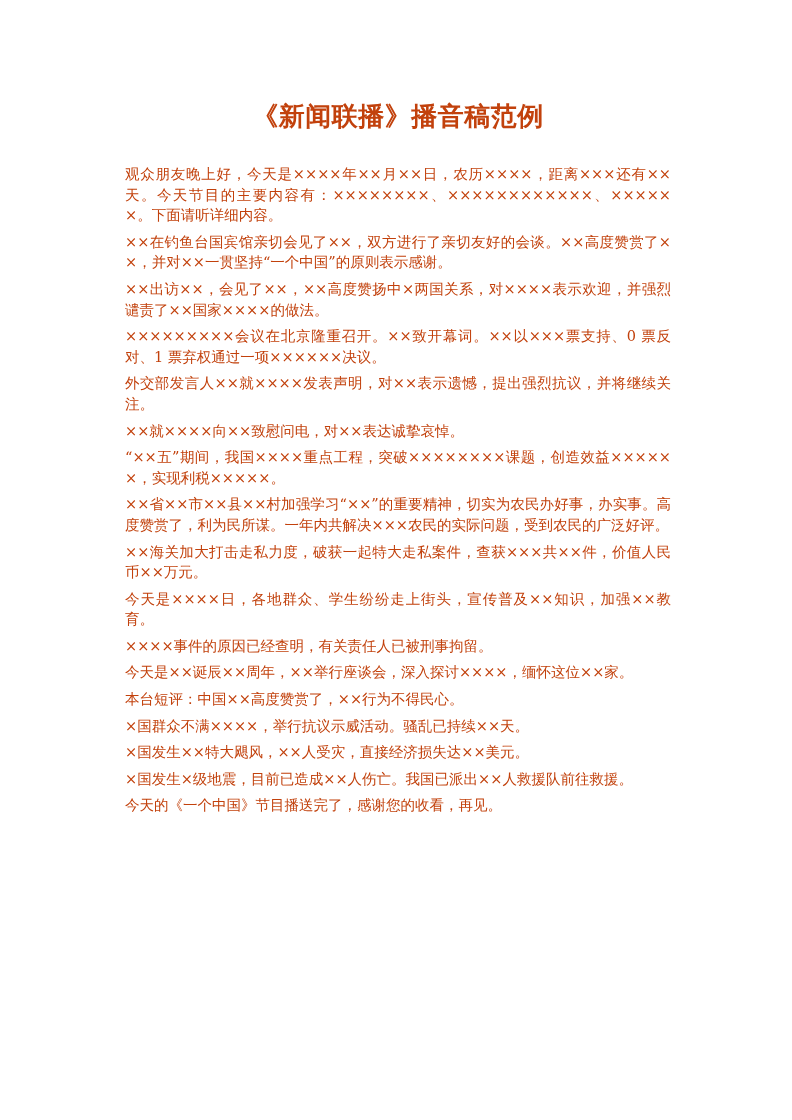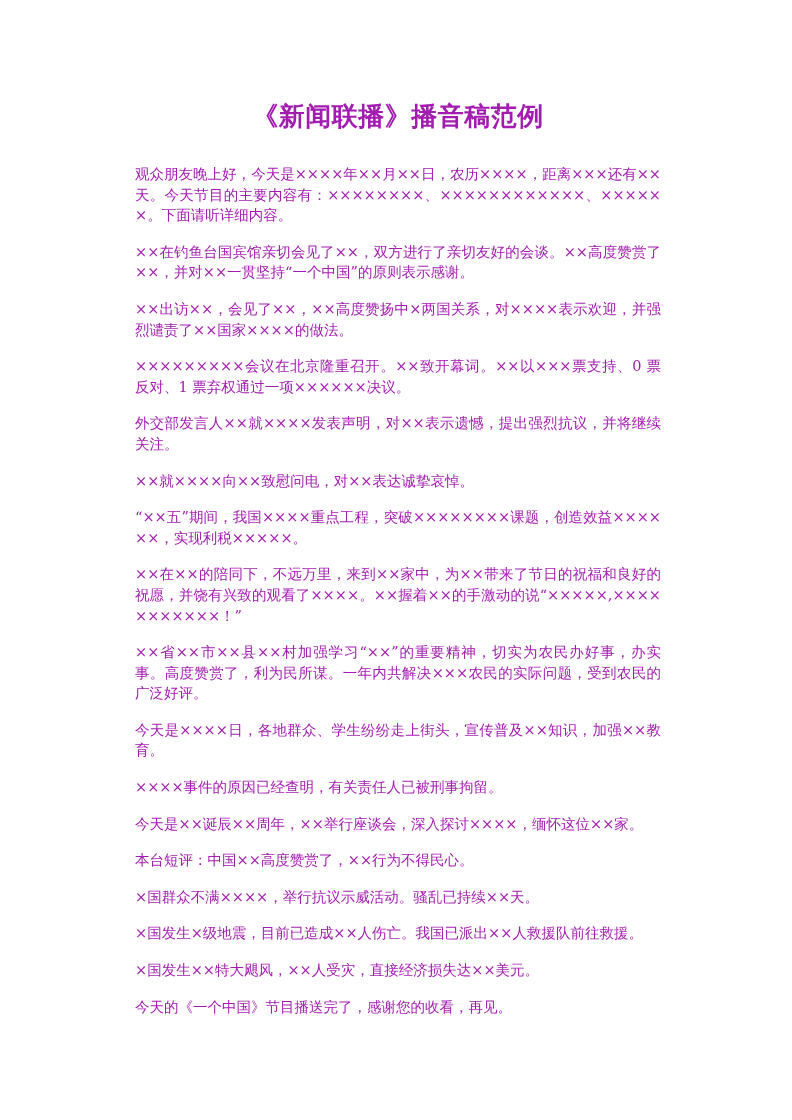--- a/index.html
+++ b/index.html
@@ -7,34 +7,34 @@
     padding: 0;
     background: #ffffff;
   }
   .page {
     position: relative;
     width: 792px;
     height: 1120px;
     box-sizing: border-box;
     background: #ffffff;
     padding: 96px 115px 0 119px;
-    color: #a21caf;
+    color: #c2410c;
     font-family: "DejaVu Serif", "Liberation Serif", serif;
     overflow: hidden;
   }
   .doc-title {
     margin: 0 0 28px 0;
     font-size: 26px;
     line-height: 40px;
     font-weight: bold;
     text-align: center;
     letter-spacing: 0.5px;
   }
   .doc-body p {
-    margin: 16px;
+    margin: 6px;
     padding: 0;
     font-size: 14.5px;
     line-height: 20.6px;
     text-align: justify;
     text-justify: inter-ideograph;
     word-break: break-all;
   }
 </style>
 </head>
 <body>
@@ -43,24 +43,24 @@
   <h1 class="doc-title">《新闻联播》播音稿范例</h1>
 
   <div class="doc-body">
     <p>观众朋友晚上好，今天是××××年××月××日，农历××××，距离×××还有××天。今天节目的主要内容有：××××××××、××××××××××××、××××××。下面请听详细内容。</p>
     <p>××在钓鱼台国宾馆亲切会见了××，双方进行了亲切友好的会谈。××高度赞赏了××，并对××一贯坚持“一个中国”的原则表示感谢。</p>
     <p>××出访××，会见了××，××高度赞扬中×两国关系，对××××表示欢迎，并强烈谴责了××国家××××的做法。</p>
     <p>×××××××××会议在北京隆重召开。××致开幕词。××以×××票支持、0 票反对、1 票弃权通过一项××××××决议。</p>
     <p>外交部发言人××就××××发表声明，对××表示遗憾，提出强烈抗议，并将继续关注。</p>
     <p>××就××××向××致慰问电，对××表达诚挚哀悼。</p>
     <p>“××五”期间，我国××××重点工程，突破××××××××课题，创造效益××××××，实现利税×××××。</p>
-    <p>××在××的陪同下，不远万里，来到××家中，为××带来了节日的祝福和良好的祝愿，并饶有兴致的观看了××××。××握着××的手激动的说“×××××,×××××××××××！”</p>
     <p>××省××市××县××村加强学习“××”的重要精神，切实为农民办好事，办实事。高度赞赏了，利为民所谋。一年内共解决×××农民的实际问题，受到农民的广泛好评。</p>
+    <p>××海关加大打击走私力度，破获一起特大走私案件，查获×××共××件，价值人民币××万元。</p>
     <p>今天是××××日，各地群众、学生纷纷走上街头，宣传普及××知识，加强××教育。</p>
     <p>××××事件的原因已经查明，有关责任人已被刑事拘留。</p>
     <p>今天是××诞辰××周年，××举行座谈会，深入探讨××××，缅怀这位××家。</p>
     <p>本台短评：中国××高度赞赏了，××行为不得民心。</p>
     <p>×国群众不满××××，举行抗议示威活动。骚乱已持续××天。</p>
+    <p>×国发生××特大飓风，××人受灾，直接经济损失达××美元。</p>
     <p>×国发生×级地震，目前已造成××人伤亡。我国已派出××人救援队前往救援。</p>
-    <p>×国发生××特大飓风，××人受灾，直接经济损失达××美元。</p>
     <p>今天的《一个中国》节目播送完了，感谢您的收看，再见。</p>
   </div>
 </div>
 
 </body></html>

